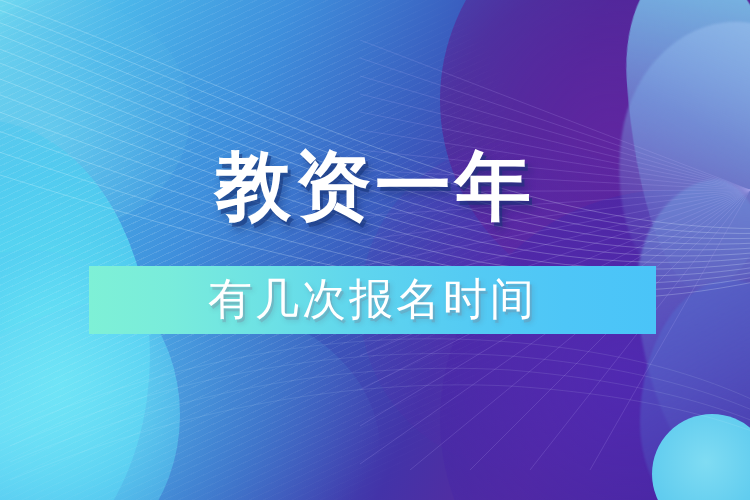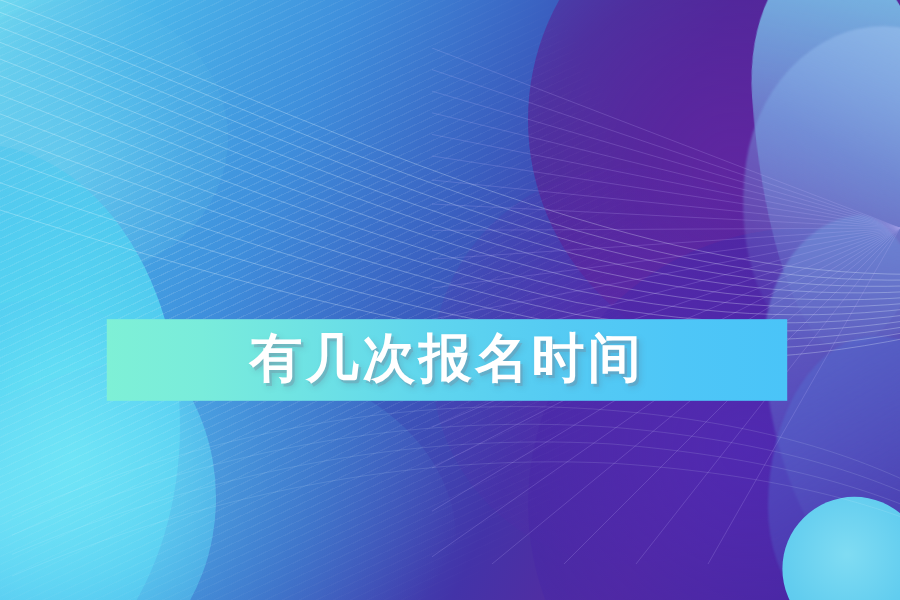--- a/index.html
+++ b/index.html
@@ -254,21 +254,21 @@
         #55cbf3 66%,
         #4ec6f7 84%,
         #4ac4f8 100%);
     display: flex;
     align-items: center;
     justify-content: center;
   }
   .subtitle-text {
     font-size: 44px;
     line-height: 1;
-    font-weight: 700;
+    font-weight: 400;
     letter-spacing: 3px;
     color: #ffffff;
     text-shadow:
        2px 3px 0 rgba(120,140,160,0.35),
        3px 4px 5px rgba(90,115,140,0.30);
     white-space: nowrap;
     transform: translateY(-1px);
     text-align: right;
   }
 </style>
@@ -338,18 +338,19 @@
     </g>
   </svg>
 
   <svg class="strands-low" viewBox="0 0 760 200" preserveAspectRatio="none">
     <path d="M0,130 C160,60 330,28 500,42 C620,52 700,78 760,108"></path>
     <path d="M0,146 C160,76 330,44 500,56 C620,66 700,90 760,118"></path>
     <path d="M0,162 C160,94 330,60 500,70 C620,80 700,102 760,128"></path>
     <path d="M0,180 C160,112 330,78 500,86 C620,94 700,114 760,138"></path>
   </svg>
 
+  <div class="headline">教资一年</div>
 
   <div class="subtitle-bar">
     <div class="subtitle-text">有几次报名时间</div>
   </div>
 
 </div>
 
 </body></html>

